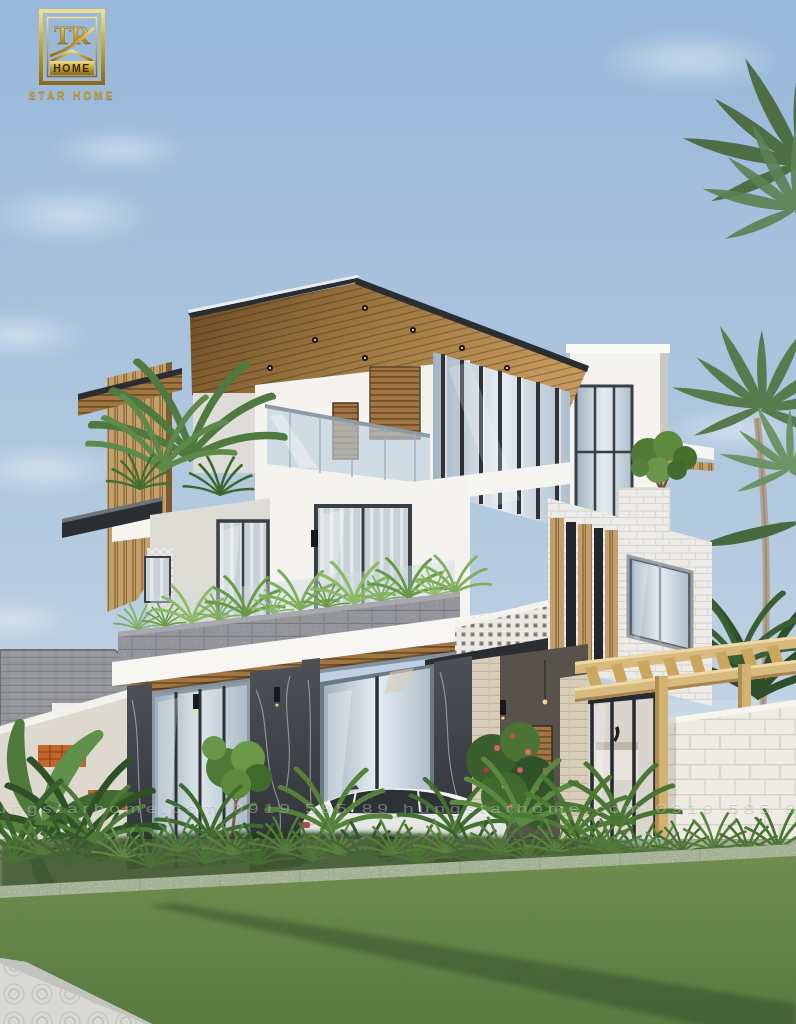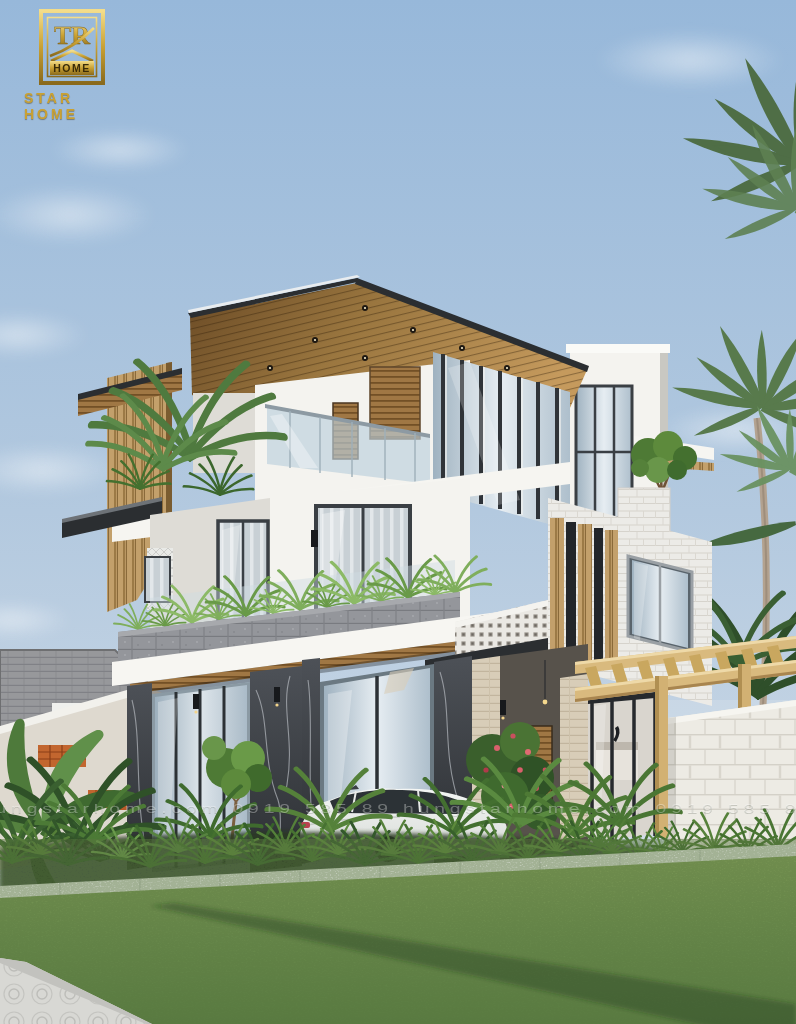--- a/index.html
+++ b/index.html
@@ -6,21 +6,21 @@
   .stage{position:relative;width:796px;height:1024px;overflow:hidden;
          font-family:"Liberation Sans", sans-serif;background:var(--skyTop,#9bbbdb);}
   svg{display:block}
   .scene{position:absolute;inset:0;}
   
   .wallW{fill:var(--wallWhite,#f4f3ef)} .wallS{fill:var(--wallShade,#dedcd6)}
   .wallD{fill:var(--wallDim,#c9c8c2)}  .fasciaF{fill:var(--fascia,#2b2e31)}
   .pergF{fill:var(--pergola,#d9ba7e)}
   .logo{position:absolute;left:24px;top:8px;width:96px;display:flex;
         flex-direction:column;align-items:center;gap:2px;}
-  .logo-caption{font-size:14px;font-weight:bold;letter-spacing:3px;
+  .logo-caption{font-size:10px;font-weight:bold;letter-spacing:3px;
         color:var(--gold,#c9a133);text-shadow:0 1px 1px rgba(60,40,0,.45);}
 </style>
 </head>
 <body>
 
 <div class="stage">
 <svg class="scene" viewBox="0 0 796 1024">
 <defs>
   <linearGradient id="gSky" x1="0" y1="0" x2="0" y2="1">
     <stop offset="0" stop-color="#97b8da"></stop>

